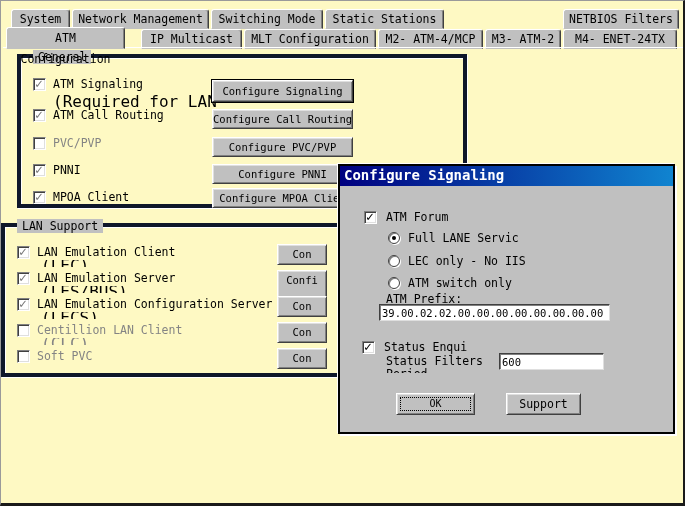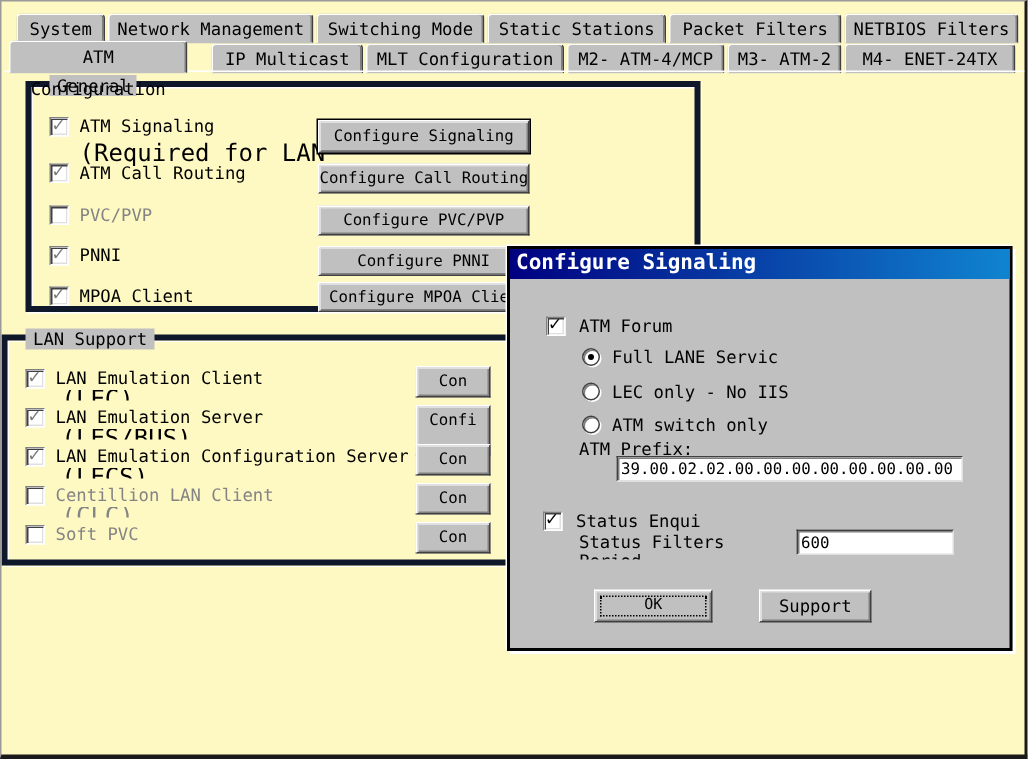--- a/index.html
+++ b/index.html
@@ -34,39 +34,38 @@
   .radio.on::after{content:"";position:absolute;left:3px;top:3px;width:4px;height:4px;border-radius:50%;background:#000;}
   
   .btn{position:absolute;background:#c0c0c0;border:1px solid;border-color:#ffffff #404040 #404040 #ffffff;
     box-shadow:inset 1px 1px 0 #dfdfdf,inset -1px -1px 0 #808080;
     text-align:center;font-size:10.5px;color:#000;white-space:nowrap;overflow:hidden;cursor:default;}
   .btn.default-ring{outline:1px solid #000000;}
   .btn .focusrect{position:absolute;left:3px;top:3px;right:3px;bottom:3px;border:1px dotted #000;}
   
   .tinput{position:absolute;background:#ffffff;color:#000;
     border:1px solid;border-color:#404040 #dfdfdf #dfdfdf #404040;
-    box-shadow:inset 1px 1px 0 #808080;font-size:10.5px;padding:1px 2px;margin-left:32px;}
+    box-shadow:inset 1px 1px 0 #808080;font-size:10.5px;padding:1px 2px;}
   
   .dialog{position:absolute;left:337px;top:163px;width:337px;height:270px;z-index:10;
     background:#c0c0c0;border:2px solid #000000;box-shadow:-1px -1px 0 #ffffff,2px 2px 0 #ffffff;}
   .titlebar{position:absolute;left:0;top:0;right:0;height:20px;
     background:linear-gradient(to right,#000080,#1084d0);
     color:#ffffff;font-weight:bold;font-size:14px;line-height:19px;padding-left:4px;}
   .two-line-clip{position:absolute;font-size:11.5px;line-height:13px;height:18px;overflow:hidden;white-space:pre-line;}
 </style>
 </head>
 <body>
 
 <div class="window">
 
   <div class="tab" style="left:10px;top:8px;width:59px">System</div>
   <div class="tab" style="left:71px;top:8px;width:137px">Network Management</div>
   <div class="tab" style="left:210px;top:8px;width:112px">Switching Mode</div>
   <div class="tab" style="left:324px;top:8px;width:119px">Static Stations</div>
-  <div class="tab" style="left:445px;top:8px;width:115px">Packet Filters</div>
   <div class="tab" style="left:562px;top:8px;width:116px">NETBIOS Filters</div>
 
   <div class="tab active" style="left:5px;top:26px;width:119px">ATM Configuration</div>
   <div class="tab" style="left:140px;top:28px;width:101px">IP Multicast</div>
   <div class="tab" style="left:243px;top:28px;width:132px">MLT Configuration</div>
   <div class="tab" style="left:377px;top:28px;width:105px">M2- ATM-4/MCP</div>
   <div class="tab" style="left:484px;top:28px;width:76px">M3- ATM-2</div>
   <div class="tab" style="left:562px;top:28px;width:114px">M4- ENET-24TX</div>
 
   <div class="page-top-line"></div>

